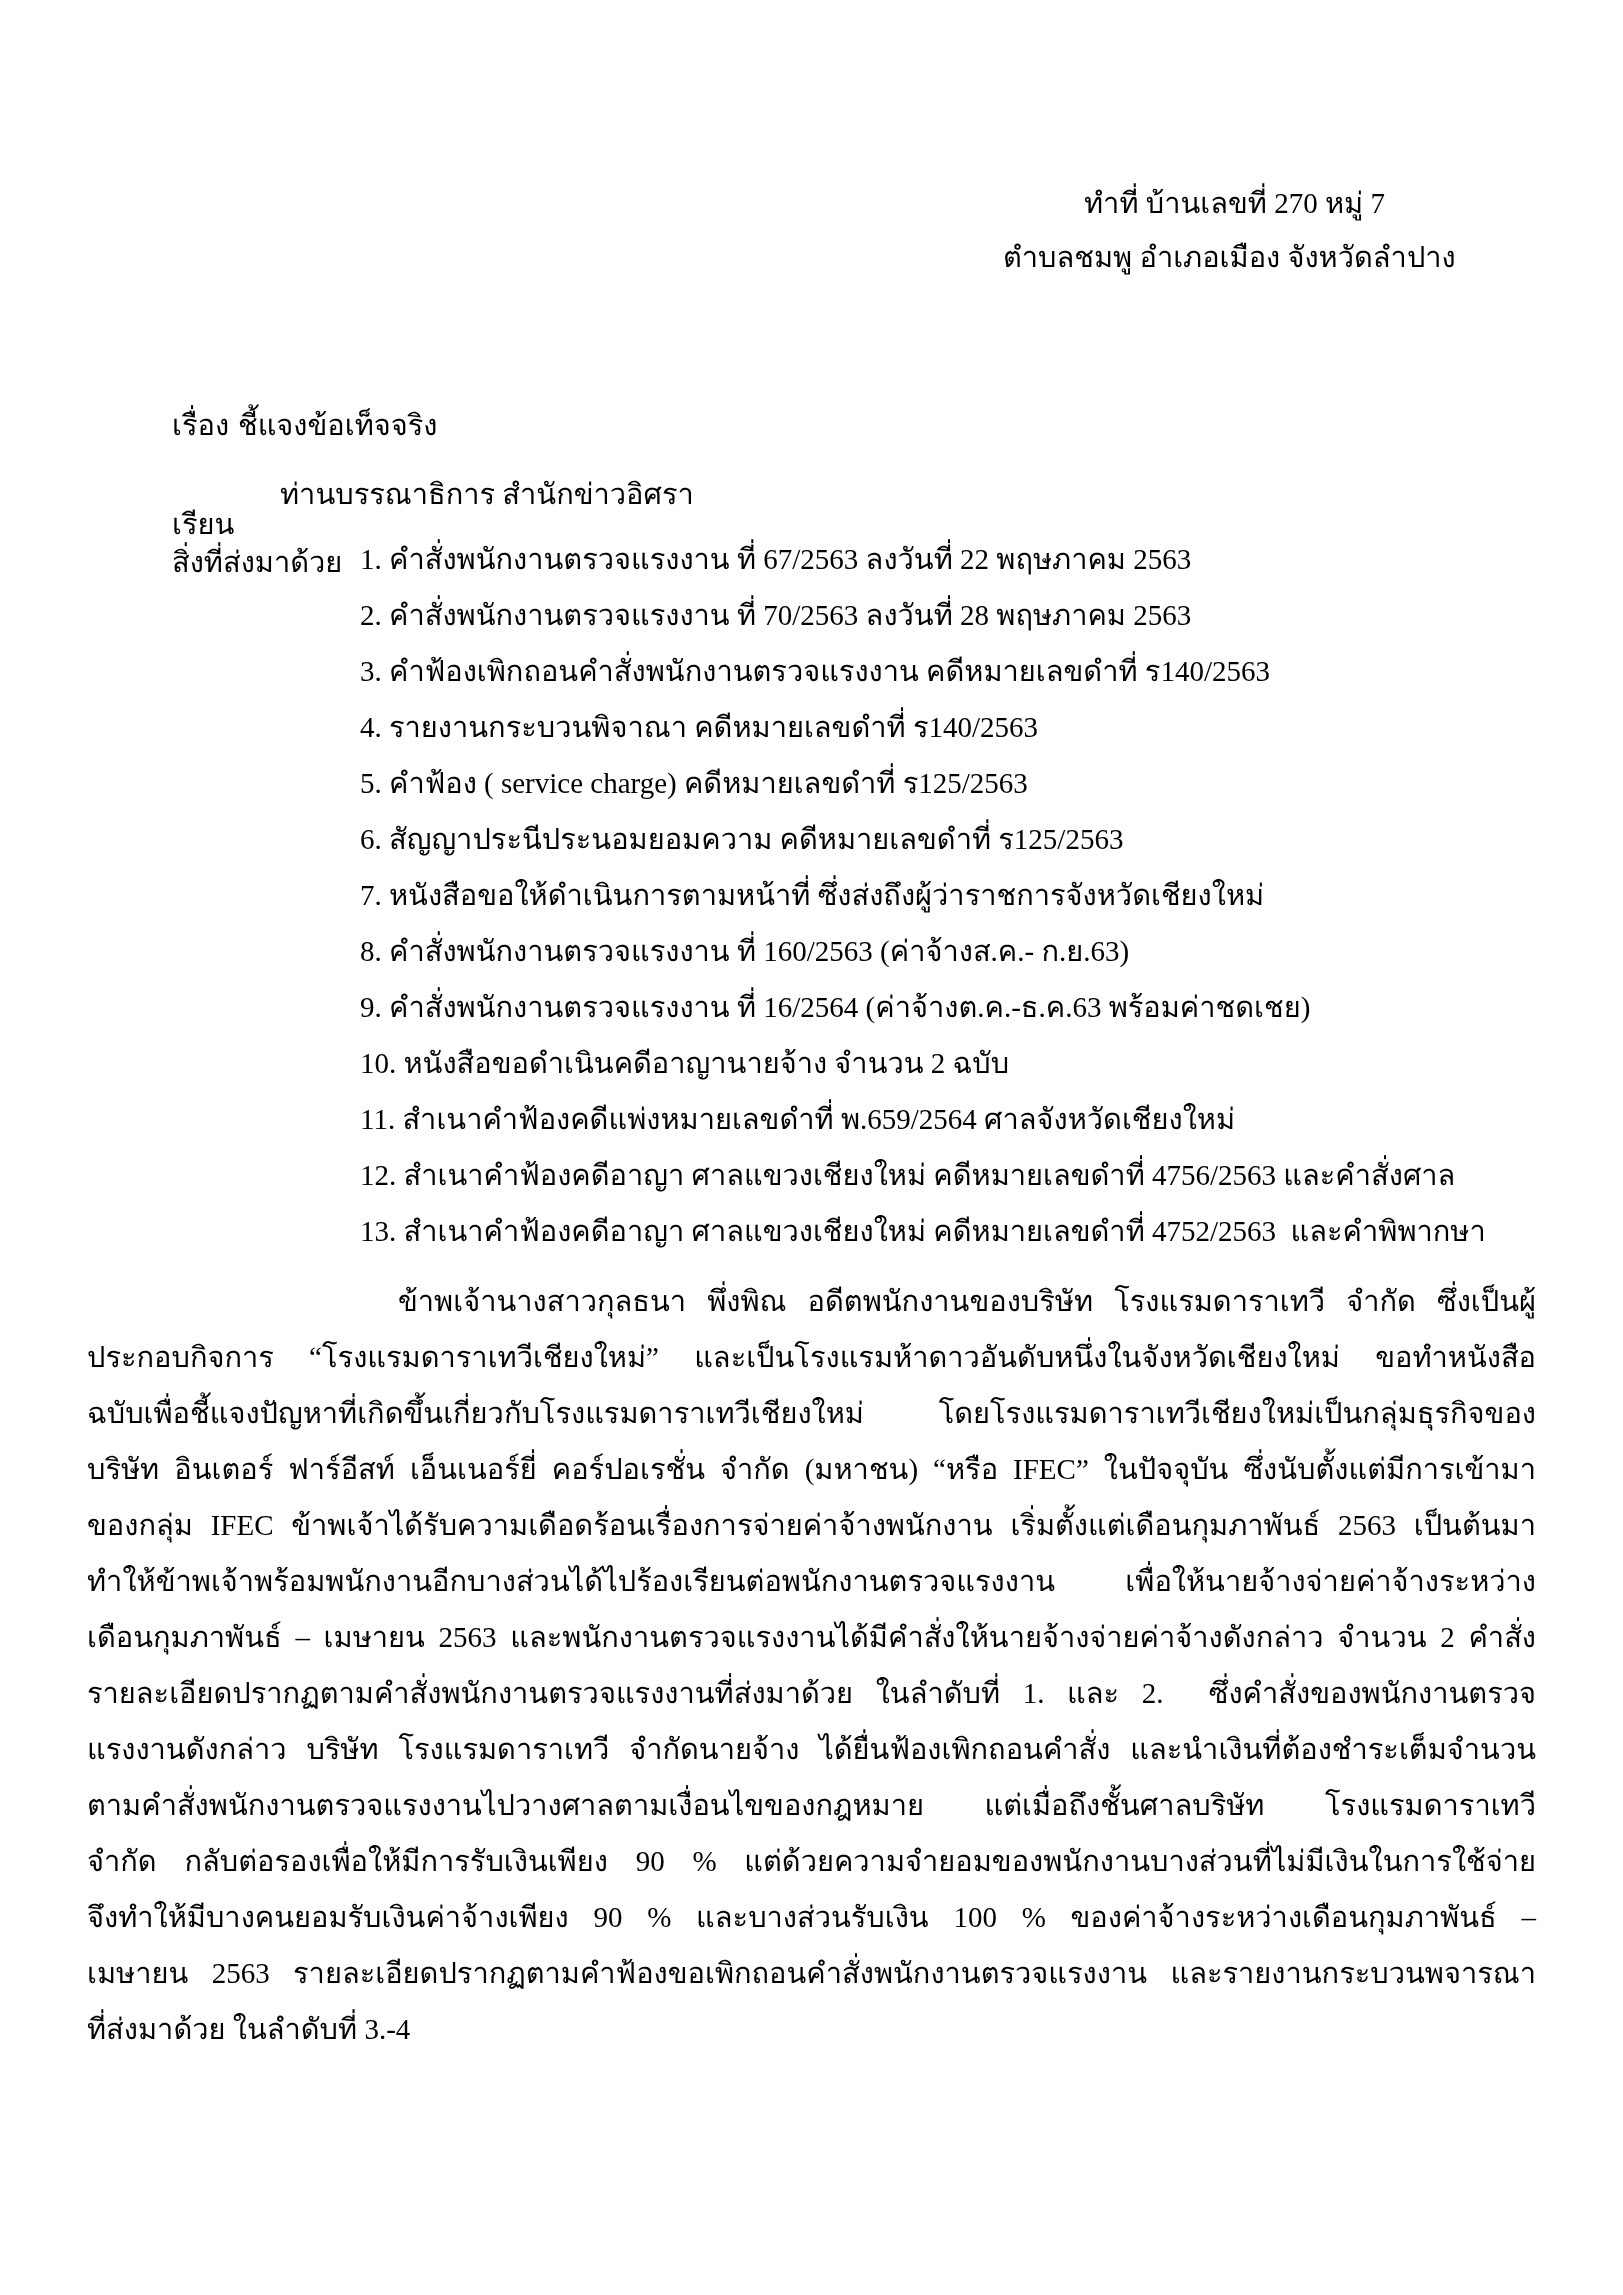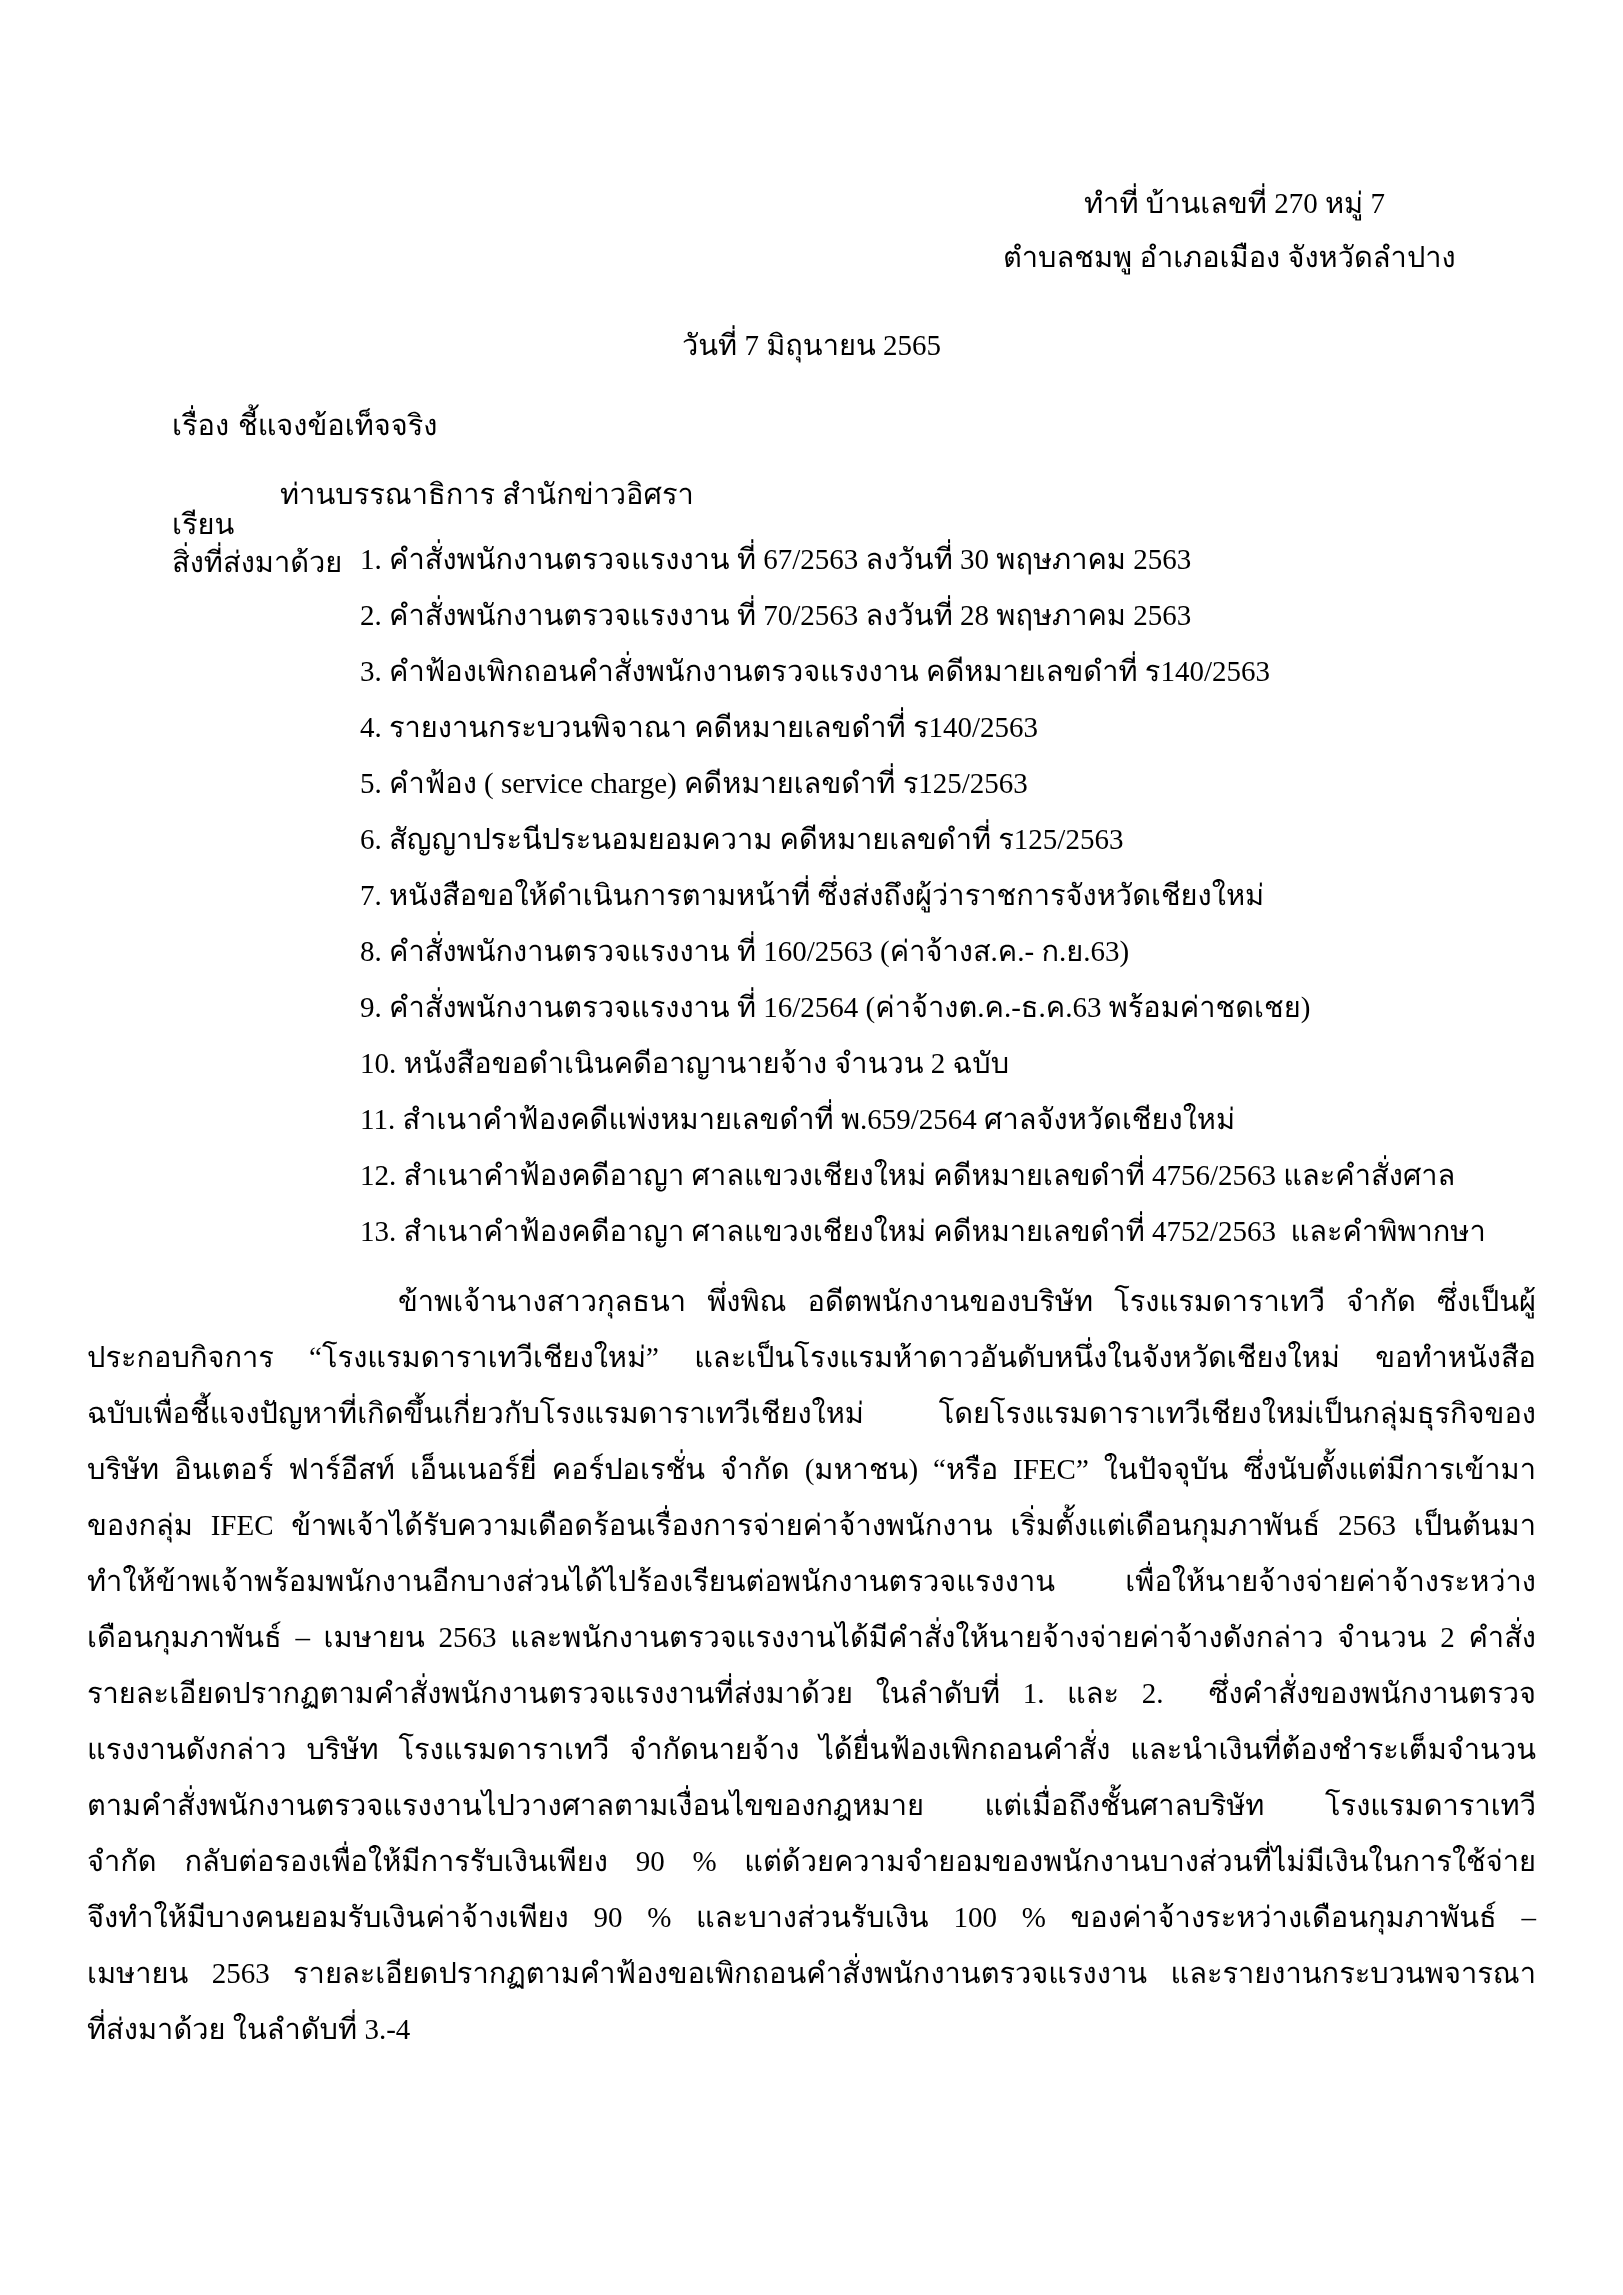--- a/index.html
+++ b/index.html
@@ -62,34 +62,33 @@
 </style>
 </head>
 <body>
 
 <div class="page">
 
   <div class="abs made-at">ทำที่ บ้านเลขที่ 270 หมู่ 7</div>
 
   <div class="abs address">ตำบลชมพู อำเภอเมือง จังหวัดลำปาง</div>
 
-  <div class="abs date-line">วันที่ 7 มิถุนายน 2565</div>
 
   <div class="abs subject-label">เรื่อง</div>
 
   <div class="abs subject-value">ชี้แจงข้อเท็จจริง</div>
 
   <div class="abs to-label">เรียน</div>
 
   <div class="abs to-value">ท่านบรรณาธิการ สำนักข่าวอิศรา</div>
 
   <div class="abs attach-label">สิ่งที่ส่งมาด้วย</div>
 
   <div class="attachments">
-      <div class="attachment-item">1. คำสั่งพนักงานตรวจแรงงาน ที่ 67/2563 ลงวันที่ 30 พฤษภาคม 2563</div>
+      <div class="attachment-item">1. คำสั่งพนักงานตรวจแรงงาน ที่ 67/2563 ลงวันที่ 22 พฤษภาคม 2563</div>
       <div class="attachment-item">2. คำสั่งพนักงานตรวจแรงงาน ที่ 70/2563 ลงวันที่ 28 พฤษภาคม 2563</div>
       <div class="attachment-item">3. คำฟ้องเพิกถอนคำสั่งพนักงานตรวจแรงงาน คดีหมายเลขดำที่ ร140/2563</div>
       <div class="attachment-item">4. รายงานกระบวนพิจาณา คดีหมายเลขดำที่ ร140/2563</div>
       <div class="attachment-item">5. คำฟ้อง ( service charge) คดีหมายเลขดำที่ ร125/2563</div>
       <div class="attachment-item">6. สัญญาประนีประนอมยอมความ คดีหมายเลขดำที่ ร125/2563</div>
       <div class="attachment-item">7. หนังสือขอให้ดำเนินการตามหน้าที่ ซึ่งส่งถึงผู้ว่าราชการจังหวัดเชียงใหม่</div>
       <div class="attachment-item">8. คำสั่งพนักงานตรวจแรงงาน ที่ 160/2563 (ค่าจ้างส.ค.- ก.ย.63)</div>
       <div class="attachment-item">9. คำสั่งพนักงานตรวจแรงงาน ที่ 16/2564 (ค่าจ้างต.ค.-ธ.ค.63 พร้อมค่าชดเชย)</div>
       <div class="attachment-item">10. หนังสือขอดำเนินคดีอาญานายจ้าง จำนวน 2 ฉบับ</div>
       <div class="attachment-item">11. สำเนาคำฟ้องคดีแพ่งหมายเลขดำที่ พ.659/2564 ศาลจังหวัดเชียงใหม่</div>

